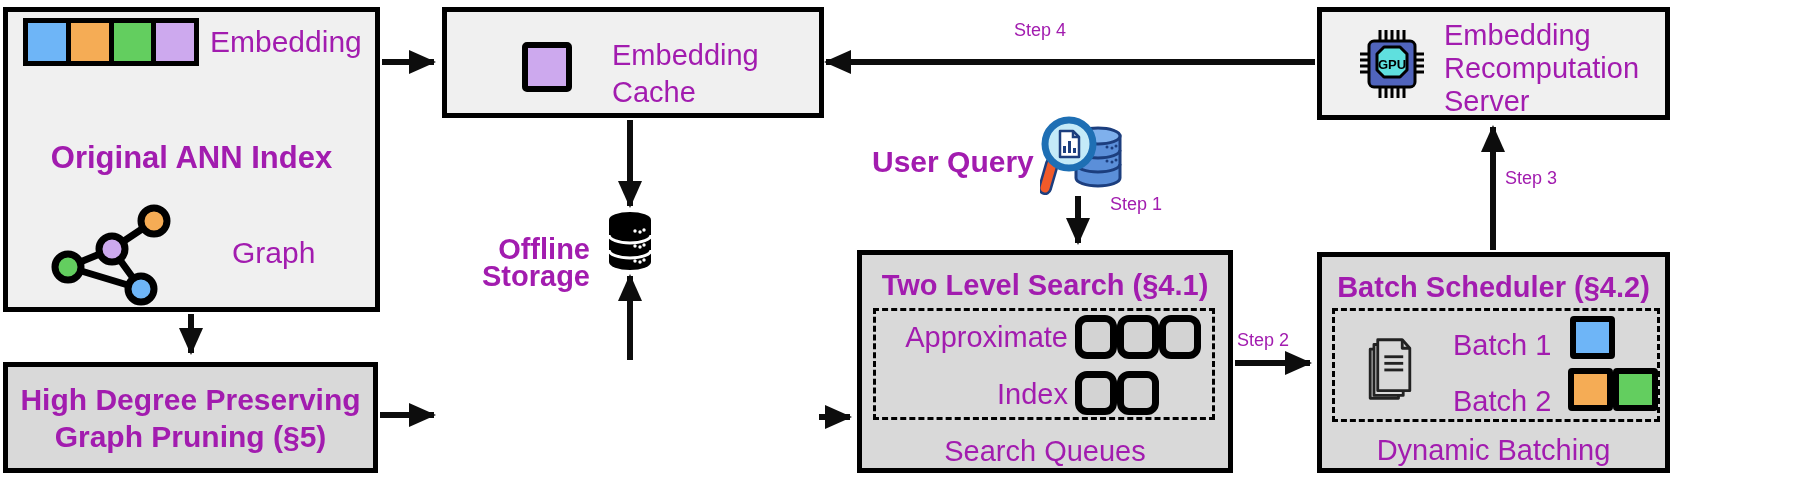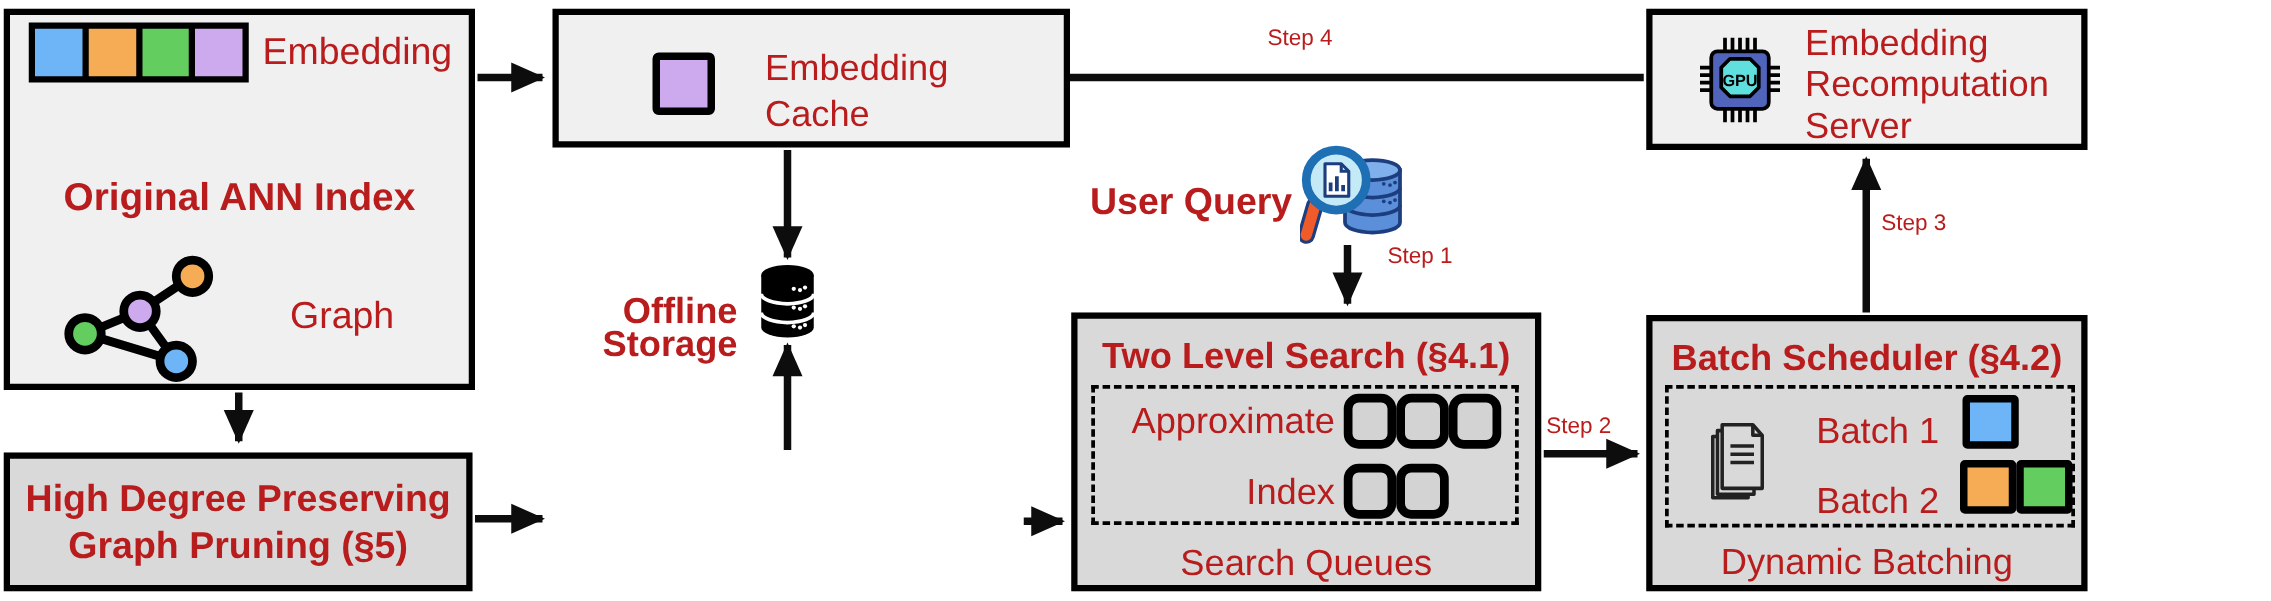--- a/index.html
+++ b/index.html
@@ -1,17 +1,17 @@
 <!DOCTYPE html>
 <html style="--blue: #6EB5F7; --orange: #F5AC55; --green: #63CE5F; --purple: #CDA9EE; --box-light: #F0F0F0; --box-dark: #D9D9D9; --queue-fill: #D3D3D3; --line: #0D0D0D; --gpu-body: #5064BC; --gpu-core: #5FE0DE; --db-blue: #5B8FD9; --db-blue-light: #7FB0EC; --db-dark: #1C3E7E; --lens-blue: #C4EAF8; --lens-ring: #1E6FB4; --handle-orange: #F15A29; --doc-stroke: #222222;"><head>
 <meta charset="utf-8">
 <style>
   html,body{margin:0;padding:0;background:#fff;}
   .canvas{position:relative;width:1817px;height:481px;background:#fff;
-          font-family:"Liberation Sans",sans-serif;color:#b91c1c;overflow:hidden;}
+          font-family:"Liberation Sans",sans-serif;color:#a21caf;overflow:hidden;}
   .wires{position:absolute;left:0;top:0;}
   .wires line{stroke:var(--line);stroke-width:6;}
   .box{position:absolute;border:5px solid #000;box-sizing:border-box;}
   .light{background:var(--box-light);}
   .dark{background:var(--box-dark);}
   .lbl{position:absolute;white-space:nowrap;font-size:29px;line-height:32px;}
   .bold{font-weight:bold;}
   .center{left:0;right:0;text-align:center;white-space:nowrap;}
   .step{position:absolute;font-weight:normal;font-size:18px;white-space:nowrap;}
   .wrap{white-space:normal;}
@@ -71,21 +71,21 @@
         <line x1="20" y1="63" x2="93" y2="85"></line>
         <circle cx="20" cy="63" r="13" style="fill:var(--green);"></circle>
         <circle cx="64" cy="45" r="13" style="fill:var(--purple);"></circle>
         <circle cx="106" cy="17" r="13" style="fill:var(--orange);"></circle>
         <circle cx="93" cy="85" r="13" style="fill:var(--blue);"></circle>
       </g>
     </svg>
     <div class="lbl" style="left:224px;top:225px;font-size:30px;">Graph</div>
   </div>
 
-  <div class="box light" style="left:442px;top:7px;width:414px;height:111px;">
+  <div class="box light" style="left:442px;top:7px;width:382px;height:111px;">
     <div class="cache-sq"></div>
     <div class="lbl wrap" style="left:165px;top:25px;width:210px;font-size:29px;line-height:37px;">Embedding Cache</div>
   </div>
 
   <div class="lbl bold wrap" style="left:430px;top:217px;width:160px;text-align:right;font-size:29px;line-height:27px;margin-top:19px;">Offline Storage</div>
   <svg style="position:absolute;left:607px;top:211px;" width="46" height="64" viewBox="0 0 46 64">
     <path d="M2,9 v42 a21,8 0 0 0 42,0 v-42 z" fill="#000"></path>
     <ellipse cx="23" cy="9" rx="21" ry="8" fill="#000"></ellipse>
     <path d="M2,24 a21,8 0 0 0 42,0" stroke="#fff" stroke-width="3" fill="none"></path>
     <path d="M2,39 a21,8 0 0 0 42,0" stroke="#fff" stroke-width="3" fill="none"></path>

